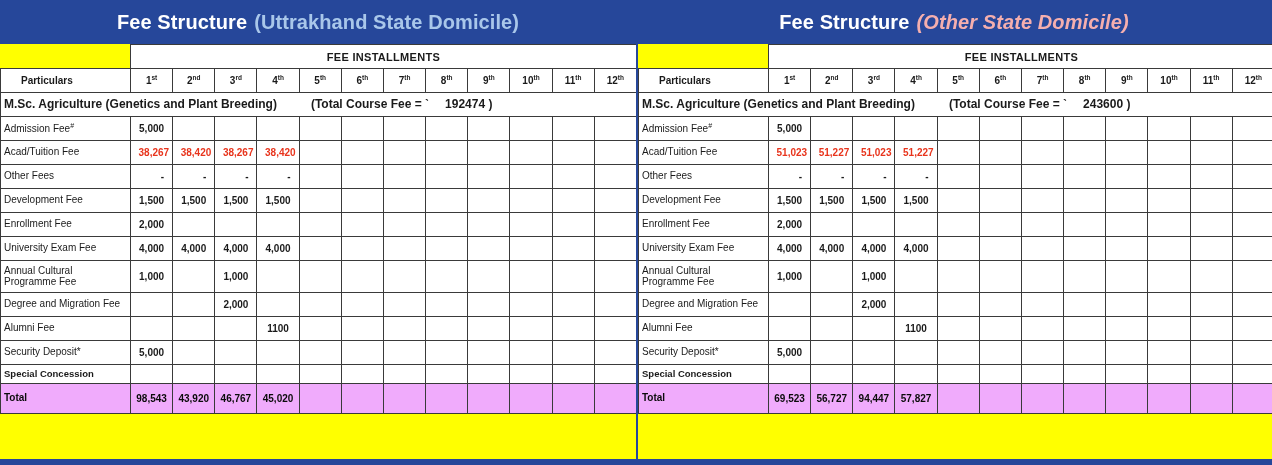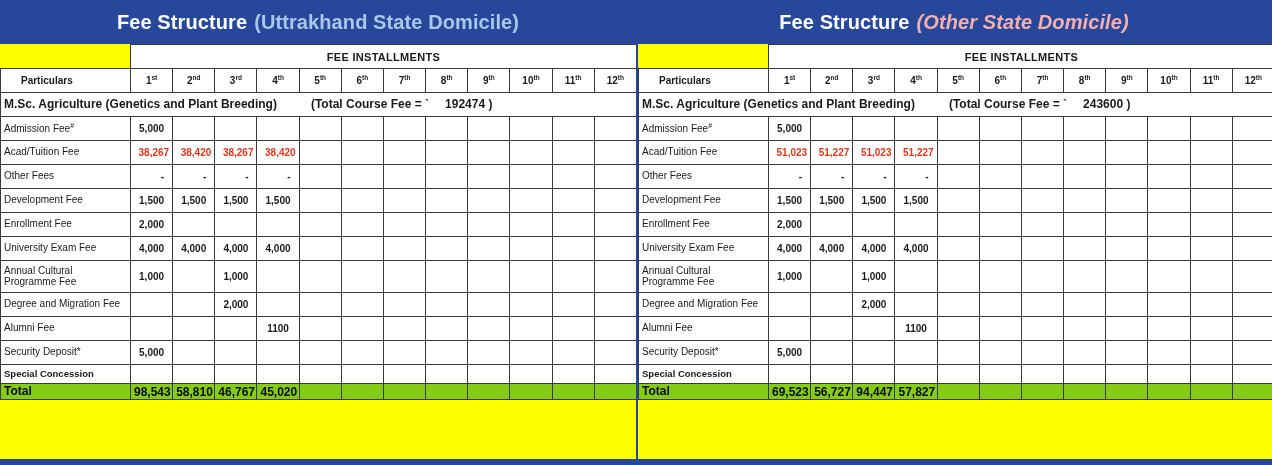--- a/index.html
+++ b/index.html
@@ -94,22 +94,22 @@
   td.lbl sup{font-size:7px;}
   td.num{text-align:center;font-weight:bold;font-size:10px;}
   td.num.red{color:#E8341C;text-align:right;}
   td.num.dash{font-weight:bold;text-align:right;padding-right:8px;}
 
   tr.tall td{height:32px;}
   tr.concession td.lbl{font-weight:bold;font-size:9.5px;}
   tr.concession td{height:19px;}
 
   tr.total td{
-    background:#84cc16;height:16px;
-    font-weight:bold;font-size:12px;color:#0b0b0b;
+    background:#f0abfc;height:30px;
+    font-weight:bold;font-size:10px;color:#0b0b0b;
   }
   tr.total td.lbl{text-align:left;}
   tr.total td.num{text-align:center;}
 
   
   .bottomstrip{
     position:absolute;left:0;bottom:0;width:1272px;height:6px;background:#26479A;
   }
 </style>
 </head>
@@ -330,21 +330,21 @@
               <td class="num"></td>
               <td class="num"></td>
               <td class="num"></td>
               <td class="num"></td>
               <td class="num"></td>
               <td class="num"></td>
             </tr>
             <tr class="total">
               <td class="lbl">Total</td>
               <td class="num">98,543</td>
-              <td class="num">58,810</td>
+              <td class="num">43,920</td>
               <td class="num">46,767</td>
               <td class="num">45,020</td>
               <td class="num"></td>
               <td class="num"></td>
               <td class="num"></td>
               <td class="num"></td>
               <td class="num"></td>
               <td class="num"></td>
               <td class="num"></td>
               <td class="num"></td>

